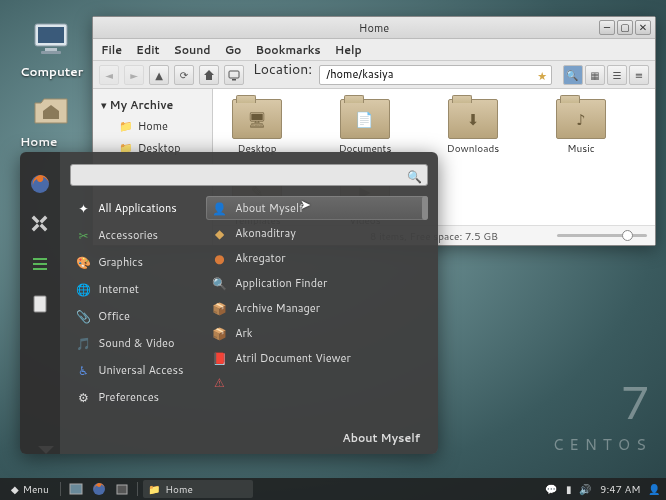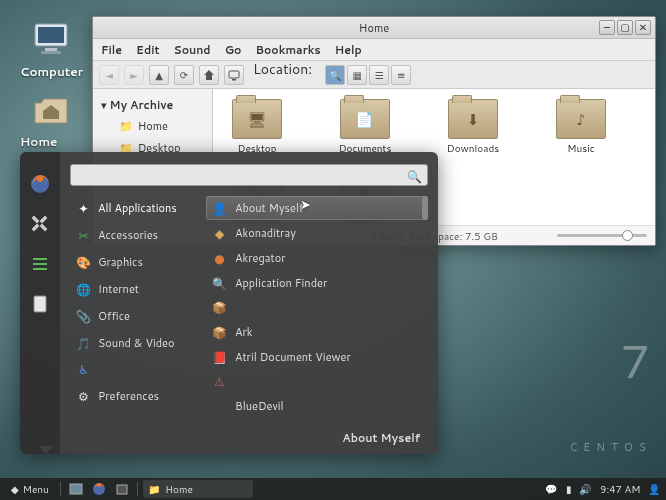--- a/index.html
+++ b/index.html
@@ -6,21 +6,21 @@
 body { width: 666px; height: 500px; overflow: hidden; position: relative; background: radial-gradient(ellipse at 35% 40%, #8fb5b8 0%, #3a5a5e 70%, #2a4448 100%); }
 
 
 .desktop-icon { position: absolute; width: 62px; color: #fff; font-size: 12px; font-weight: bold; }
 .desktop-icon .icon { width: 42px; height: 42px; margin: 0 auto 3px; display: flex; align-items: center; justify-content: center; }
 .desktop-icon .label { text-shadow: 0 1px 2px rgba(0,0,0,0.7); }
 
 
 .centos-mark { position: absolute; right: 14px; bottom: 45px; text-align: right; color: rgba(255,255,255,0.35); }
 .centos-mark .seven { font-size: 46px; font-weight: 300; letter-spacing: 2px; }
-.centos-mark .centos { font-size: 11px; letter-spacing: 6px; margin-top: 46px; }
+.centos-mark .centos { font-size: 15px; letter-spacing: 6px; }
 
 
 .window { position: absolute; left: 92px; top: 16px; width: 564px; height: 230px; background: #e8e8e8; border: 1px solid #888; border-radius: 2px; box-shadow: 0 4px 18px rgba(0,0,0,0.4); display: flex; flex-direction: column; }
 .titlebar { height: 22px; background: linear-gradient(#e8e8e8, #d6d6d6); border-bottom: 1px solid #bbb; display: flex; align-items: center; position: relative; }
 .titlebar .title { flex: 1; text-align: center; font-size: 11px; color: #333; }
 .titlebar .wbtns { position: absolute; right: 4px; display: flex; gap: 2px; }
 .titlebar .wbtn { width: 16px; height: 15px; background: linear-gradient(#eee,#ccc); border: 1px solid #999; border-radius: 2px; font-size: 10px; line-height: 12px; text-align: center; color: #333; cursor: pointer; }
 .menubar { height: 22px; background: #ededed; border-bottom: 1px solid #ccc; display: flex; align-items: center; padding: 0 8px; gap: 14px; font-size: 11px; color: #333; }
 .menubar span { cursor: pointer; font-weight: bold; }
 .toolbar { height: 28px; background: #eaeaea; border-bottom: 1px solid #ccc; display: flex; align-items: center; padding: 0 6px; gap: 5px; }
@@ -130,20 +130,24 @@
           <path d="M6 1 L11 6 L9 6 L9 11 L3 11 L3 6 L1 6 Z" fill="#555"></path>
         </svg>
     </div>
     <div class="toolbtn">
       <svg width="12" height="12" viewBox="0 0 12 12">
           <rect x="1" y="2" width="10" height="7" rx="1" fill="none" stroke="#555"></rect>
           <rect x="4" y="10" width="4" height="1.5" fill="#555"></rect>
         </svg>
     </div>
     <span class="loclabel">Location:</span>
+    <div class="locinput">
+      <span>/home/kasiya</span>
+      <span class="star">★</span>
+    </div>
     <div class="viewbtns">
       <div class="toolbtn" style="background:#7aa0c8;color:#fff;">🔍</div>
       <div class="toolbtn">▦</div>
       <div class="toolbtn">☰</div>
       <div class="toolbtn">≡</div>
     </div>
   </div>
   <div class="window-body">
     <div class="sidebar">
       <div class="hdr">
@@ -261,20 +265,21 @@
         <div class="cat">
             <span class="cicon" style="color:#d85a5a;">📎</span>
             <span>Office</span>
           </div>
         <div class="cat">
             <span class="cicon" style="color:#5ac88a;">🎵</span>
             <span>Sound &amp; Video</span>
           </div>
         <div class="cat">
             <span class="cicon" style="color:#5a8ad8;">♿</span>
+            <span>Universal Access</span>
           </div>
         <div class="cat">
             <span class="cicon">⚙</span>
             <span>Preferences</span>
           </div>
 
       </div>
       <div class="app-col">
         <div class="app hover">
             <span class="aicon" style="color:#6a9ad8;">👤</span>
@@ -287,35 +292,32 @@
         <div class="app">
             <span class="aicon" style="color:#d87a3a;">●</span>
             <span>Akregator</span>
           </div>
         <div class="app">
             <span class="aicon">🔍</span>
             <span>Application Finder</span>
           </div>
         <div class="app">
             <span class="aicon" style="color:#b89a6a;">📦</span>
+            <span>Archive Manager</span>
           </div>
         <div class="app">
             <span class="aicon" style="color:#5a8ad8;">📦</span>
             <span>Ark</span>
           </div>
         <div class="app">
             <span class="aicon" style="color:#d85a5a;">📕</span>
             <span>Atril Document Viewer</span>
           </div>
         <div class="app">
             <span class="aicon" style="color:#d85a5a;">⚠</span>
-          </div>
-        <div class="app">
-            <span class="aicon"></span>
-            <span>BlueDevil</span>
           </div>
 
         <div class="scroller">
             <div class="sthumb"></div>
           </div>
       </div>
     </div>
     <div class="menu-desc">
       <div class="dtitle">About Myself</div>
     </div>

